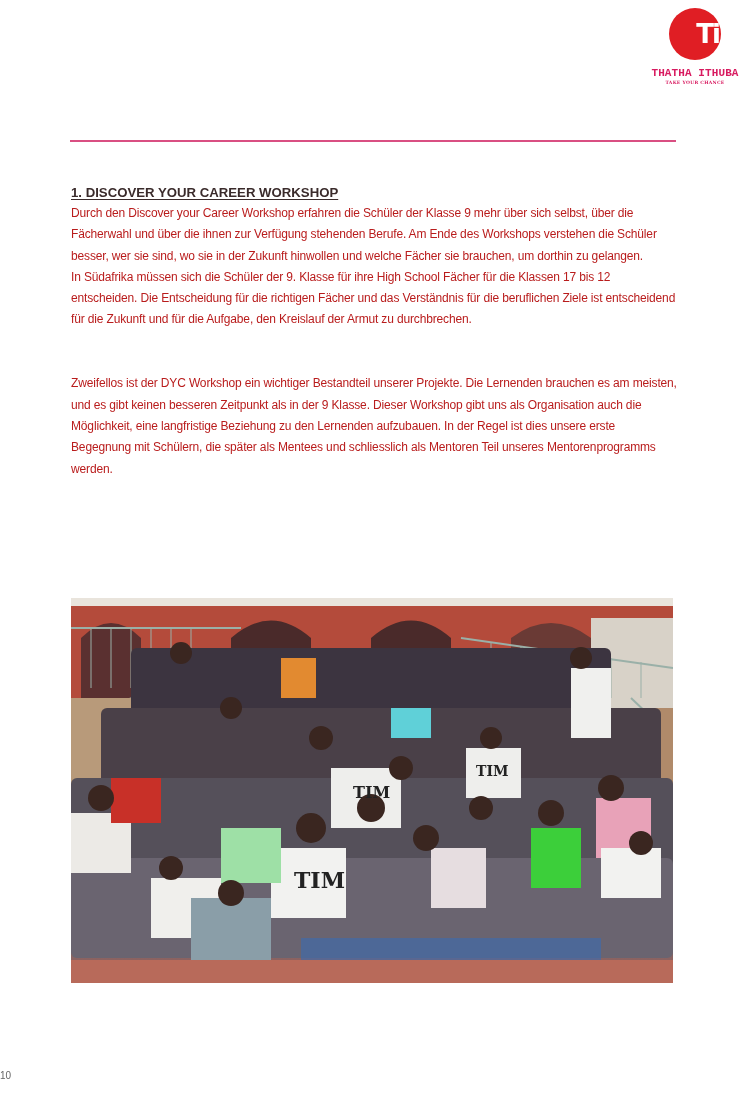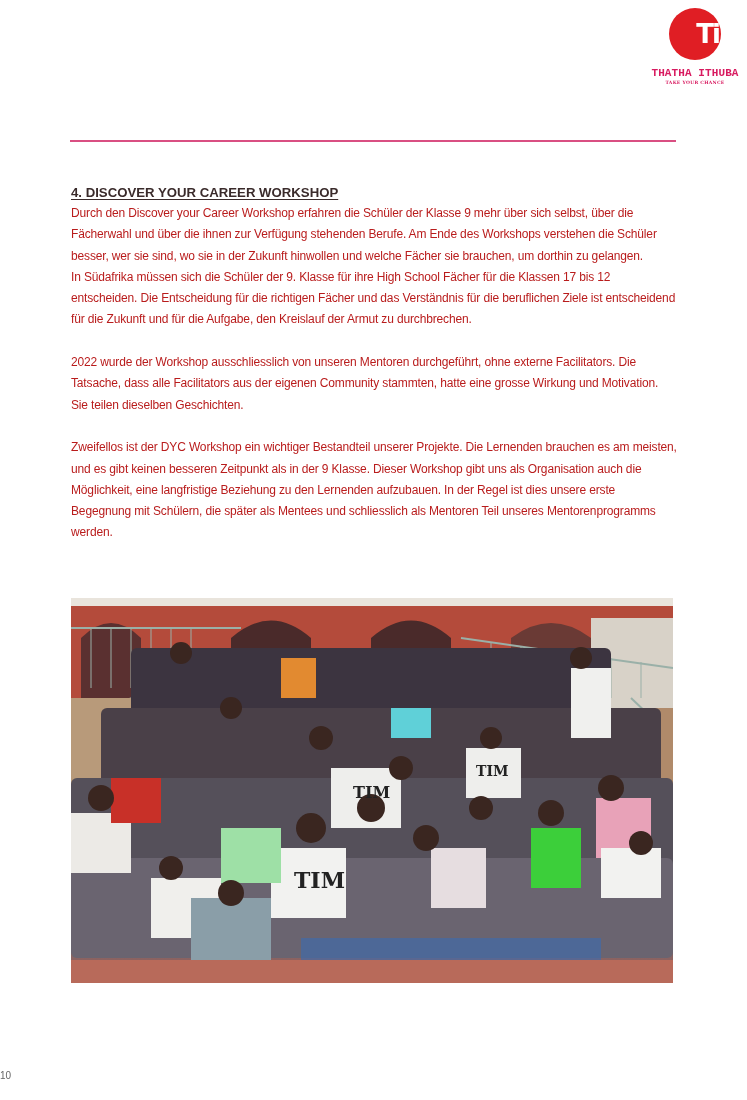--- a/index.html
+++ b/index.html
@@ -47,25 +47,24 @@
   <div class="logo-circle">
     <div class="logo-glyph">Ti</div>
   </div>
   <div class="logo-name">THATHA ITHUBA</div>
   <div class="logo-tag">TAKE YOUR CHANCE</div>
 </div>
 
 <div class="rule"></div>
 
 <div class="content">
-  <h2 class="heading">4. DISCOVER YOUR CAREER WORKSHOP</h2>
+  <h2 class="heading">1. DISCOVER YOUR CAREER WORKSHOP</h2>
   <p class="para">Durch den Discover your Career Workshop erfahren die Schüler der Klasse 9 mehr über sich selbst, über die Fächerwahl und über die ihnen zur Verfügung stehenden Berufe. Am Ende des Workshops verstehen die Schüler besser, wer sie sind, wo sie in der Zukunft hinwollen und welche Fächer sie brauchen, um dorthin zu gelangen.</p>
   <p class="para">In Südafrika müssen sich die Schüler der 9. Klasse für ihre High School Fächer für die Klassen 17 bis 12 entscheiden. Die Entscheidung für die richtigen Fächer und das Verständnis für die beruflichen Ziele ist entscheidend für die Zukunft und für die Aufgabe, den Kreislauf der Armut zu durchbrechen.</p>
   <div class="gap"></div>
-  <p class="para">2022 wurde der Workshop ausschliesslich von unseren Mentoren durchgeführt, ohne externe Facilitators. Die Tatsache, dass alle Facilitators aus der eigenen Community stammten, hatte eine grosse Wirkung und Motivation. Sie teilen dieselben Geschichten.</p>
   <div class="gap"></div>
   <p class="para">Zweifellos ist der DYC Workshop ein wichtiger Bestandteil unserer Projekte. Die Lernenden brauchen es am meisten, und es gibt keinen besseren Zeitpunkt als in der 9 Klasse. Dieser Workshop gibt uns als Organisation auch die Möglichkeit, eine langfristige Beziehung zu den Lernenden aufzubauen. In der Regel ist dies unsere erste Begegnung mit Schülern, die später als Mentees und schliesslich als Mentoren Teil unseres Mentorenprogramms werden.</p>
 </div>
 
 <div class="photo">
   <svg width="602" height="385" viewBox="0 0 602 385">
 
     <rect x="0" y="0" width="602" height="120" fill="#b44b3b"></rect>
     <rect x="0" y="0" width="602" height="8" fill="#e9e4dc"></rect>
     <path d="M10,110 L10,40 Q40,10 70,40 L70,110 Z" fill="#5a3030"></path>

